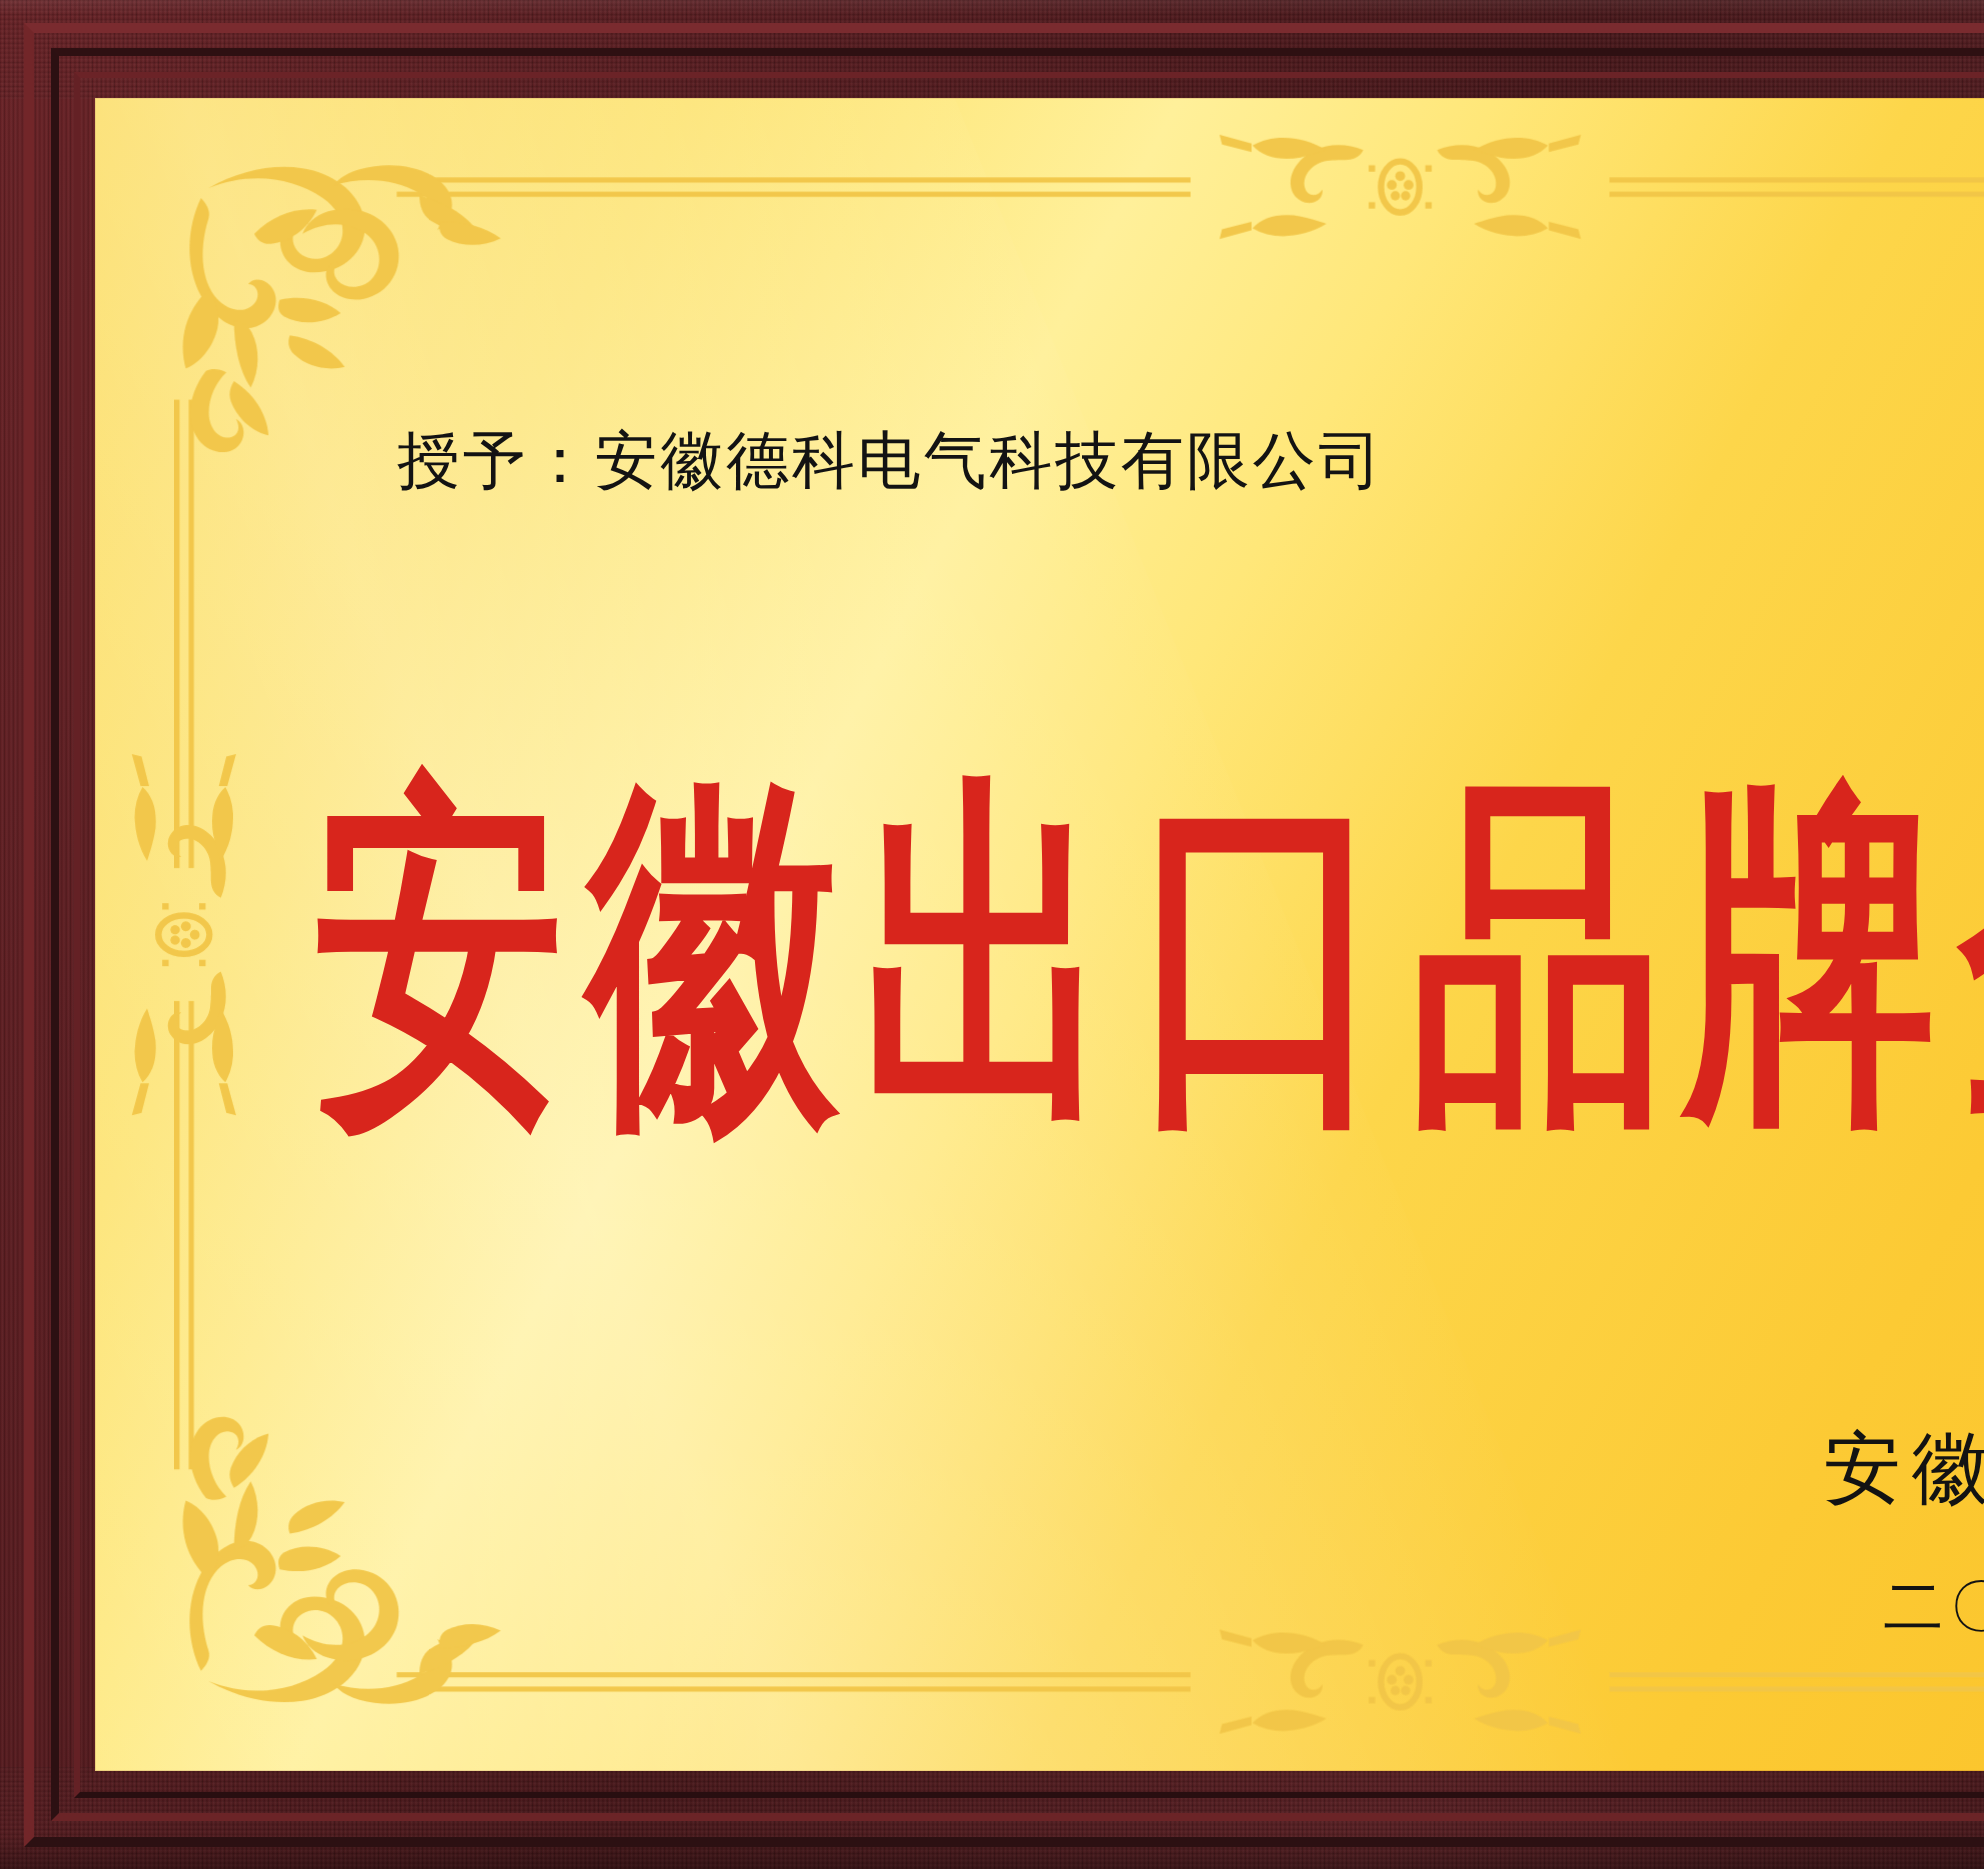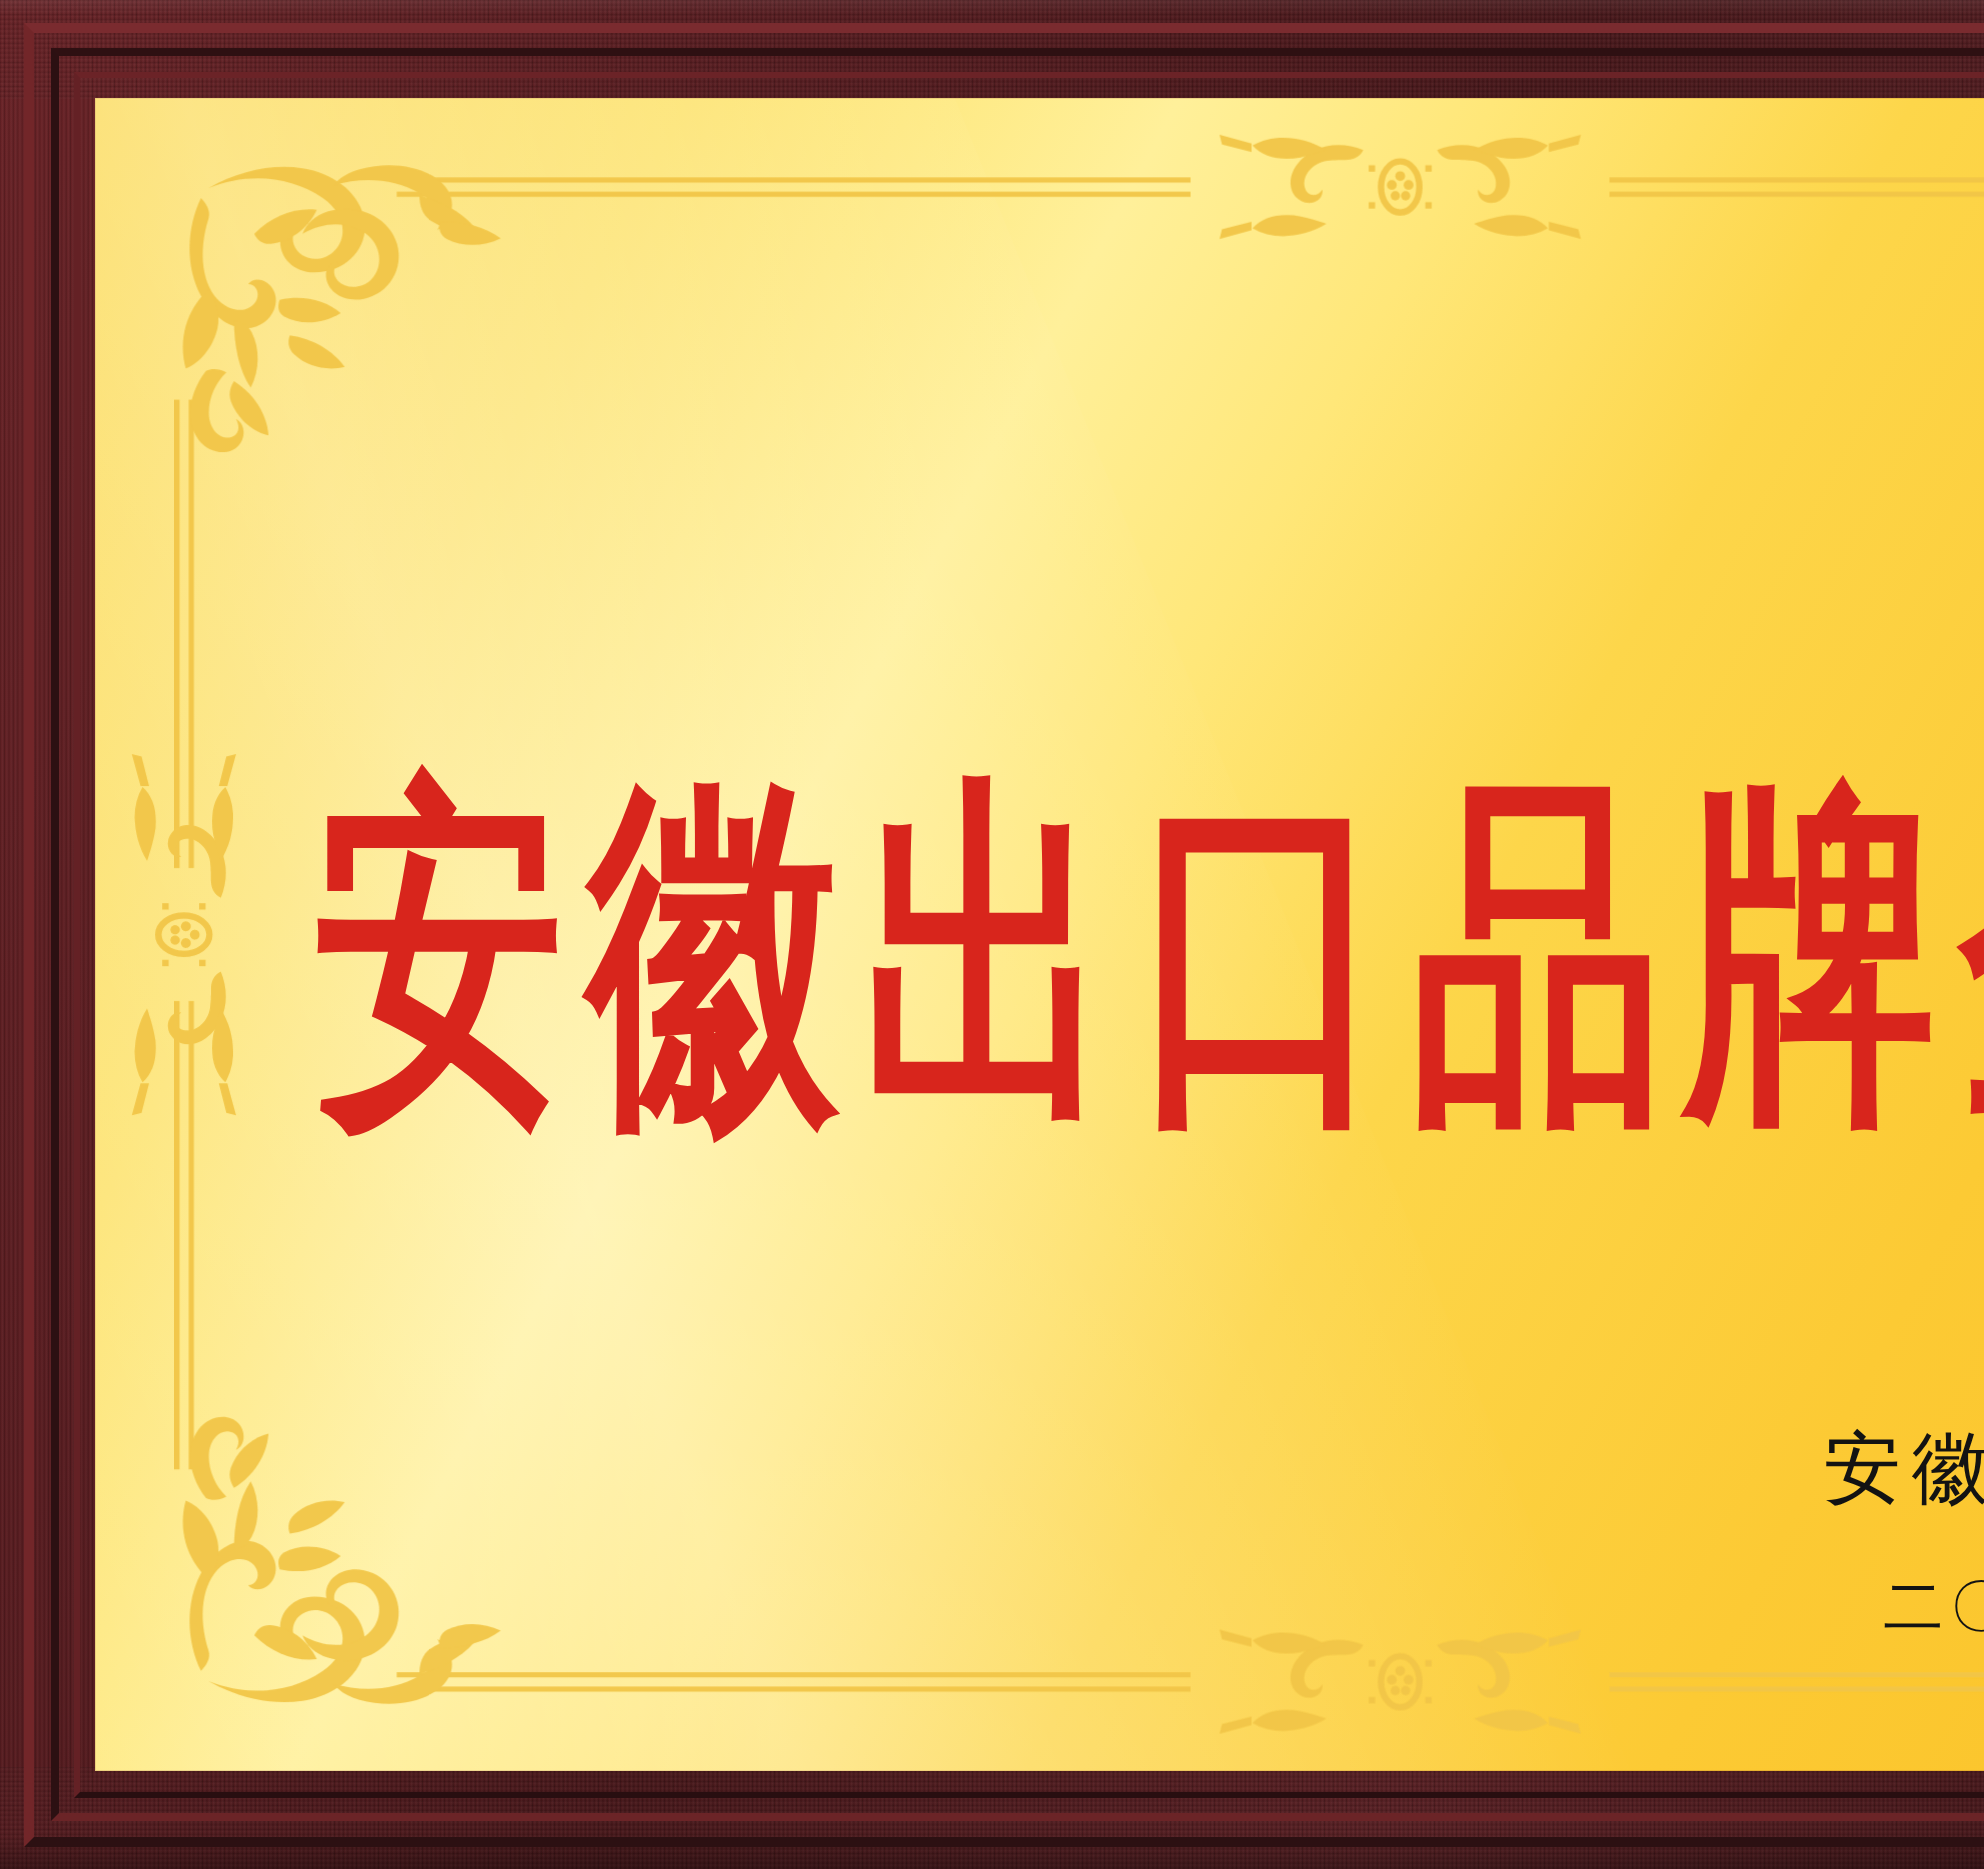--- a/index.html
+++ b/index.html
@@ -262,20 +262,21 @@
           <g transform="translate(224,2108) rotate(90) scale(0.62)">
               <use href="#medallion"></use>
             </g>
           <g transform="translate(6350,2108) rotate(90) scale(0.62)">
               <use href="#medallion"></use>
             </g>
         </g>
       </svg>
     </div>
 
+    <div class="awardee">授予：安徽德科电气科技有限公司</div>
 
     <div class="title">安徽出口品牌企业</div>
 
     <div class="issuer">安徽省商务厅</div>
 
     <div class="issue-date">二〇二二年二月</div>
 
   </div>
 </div>
 

